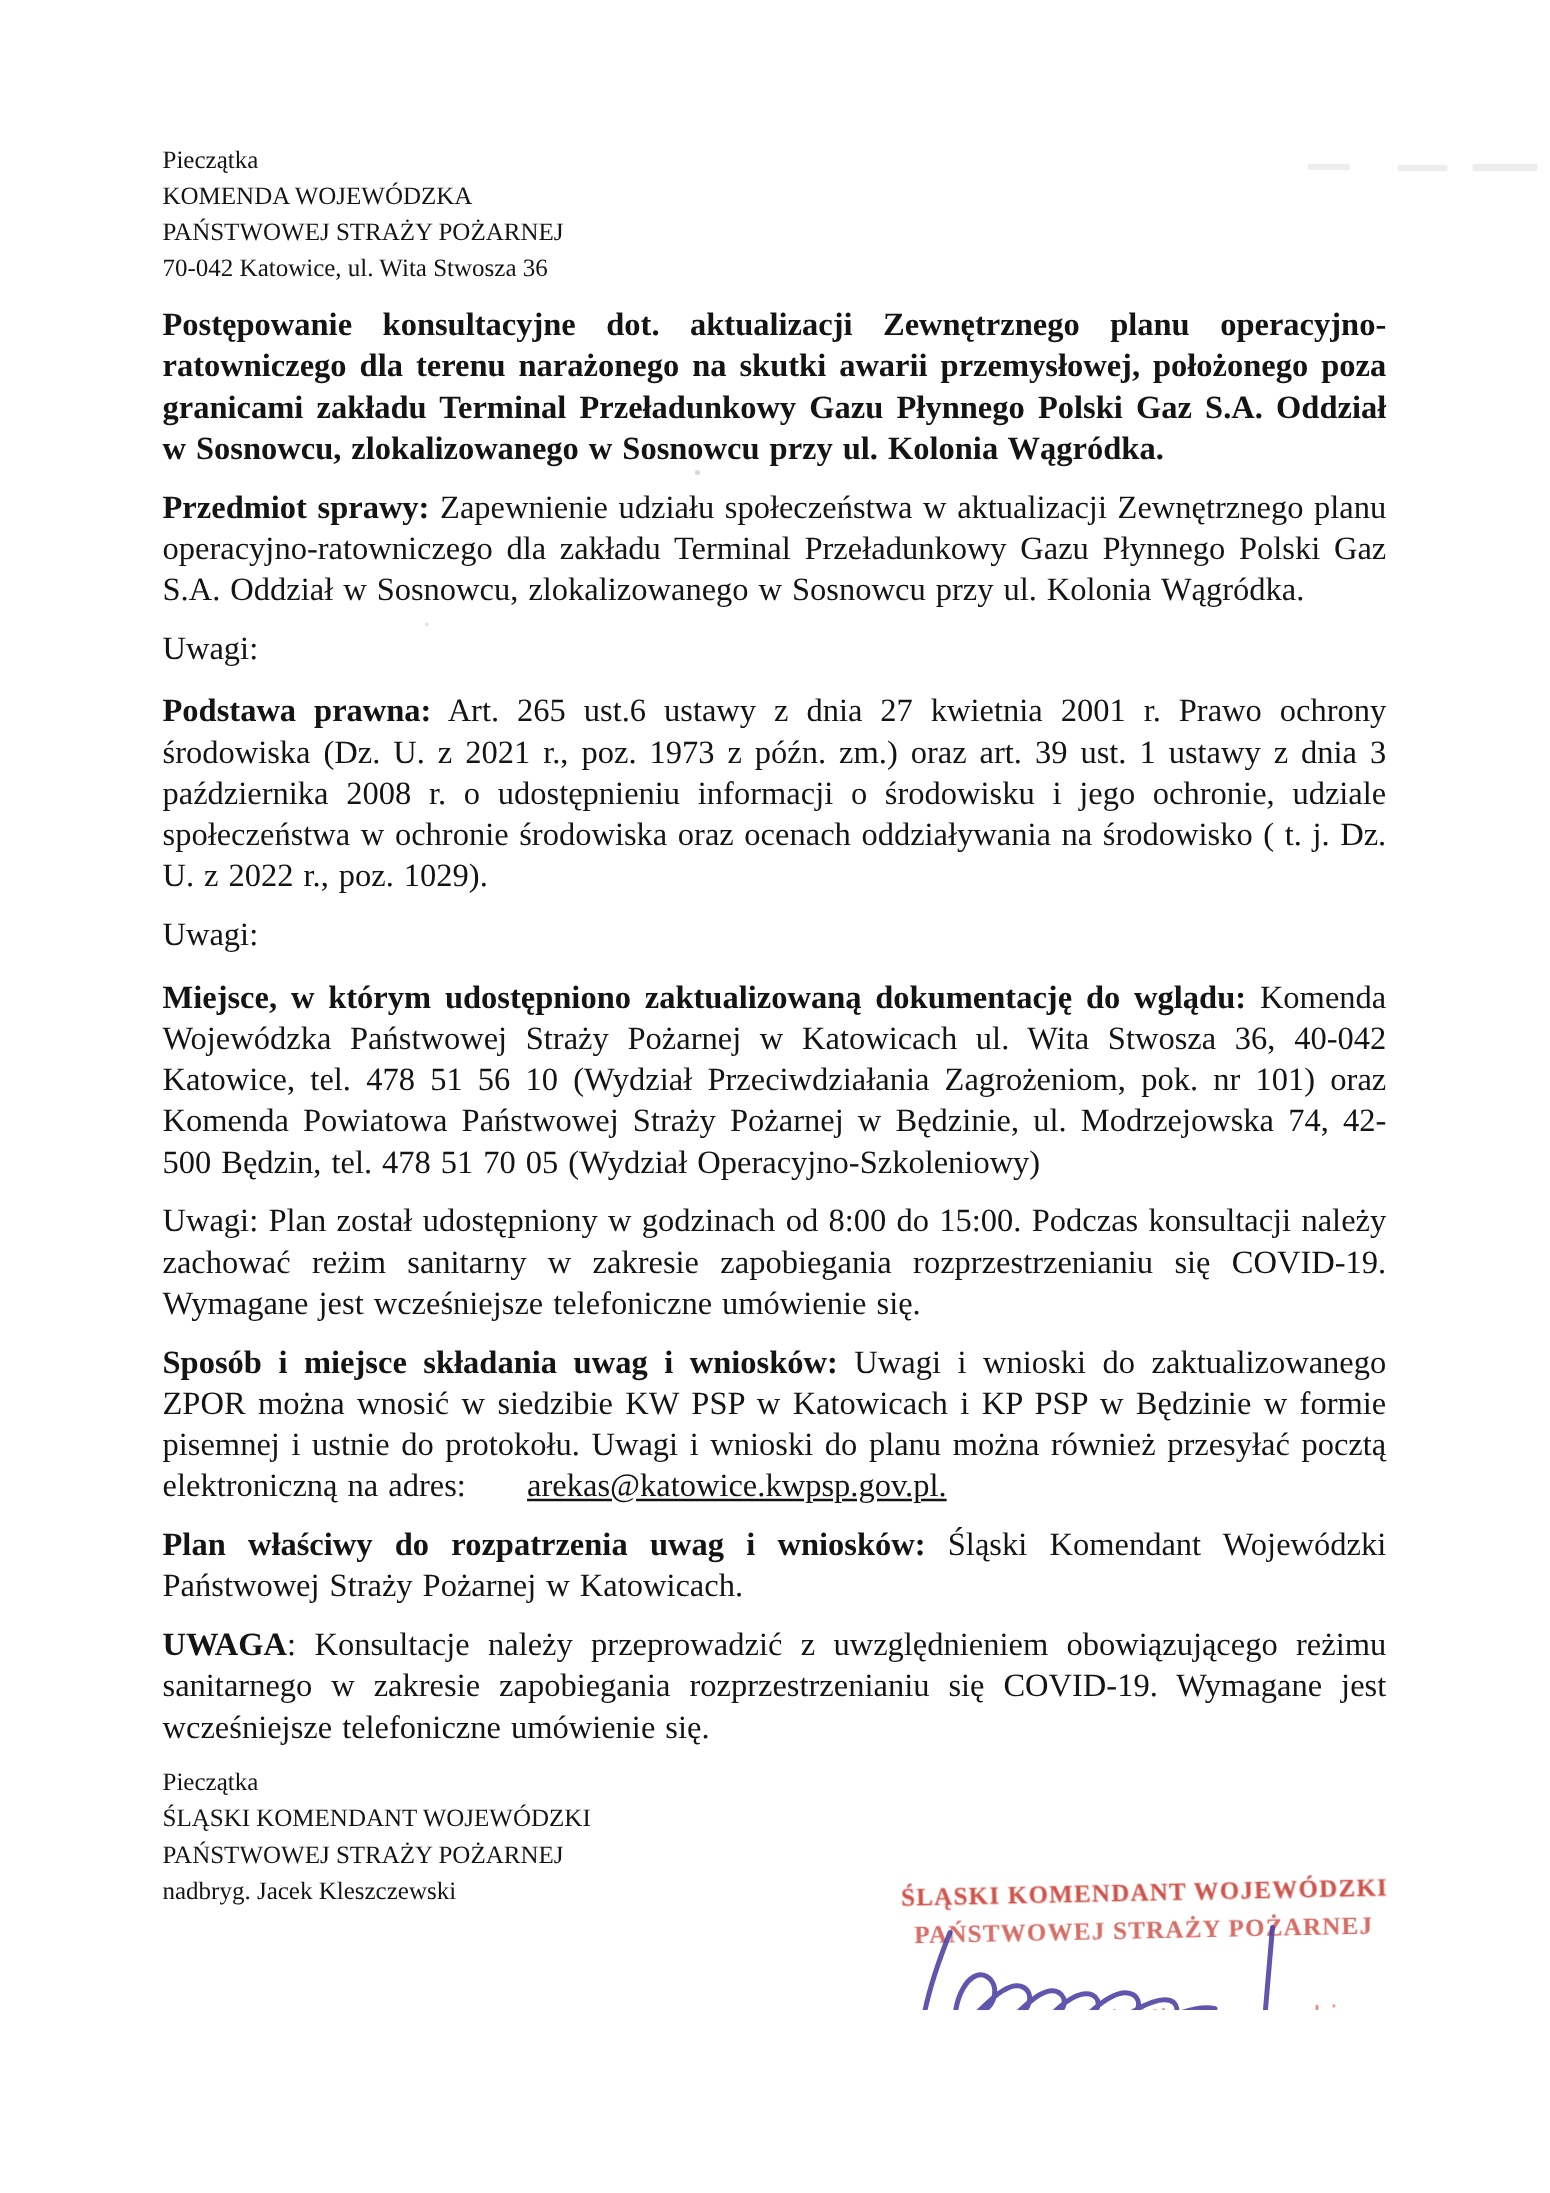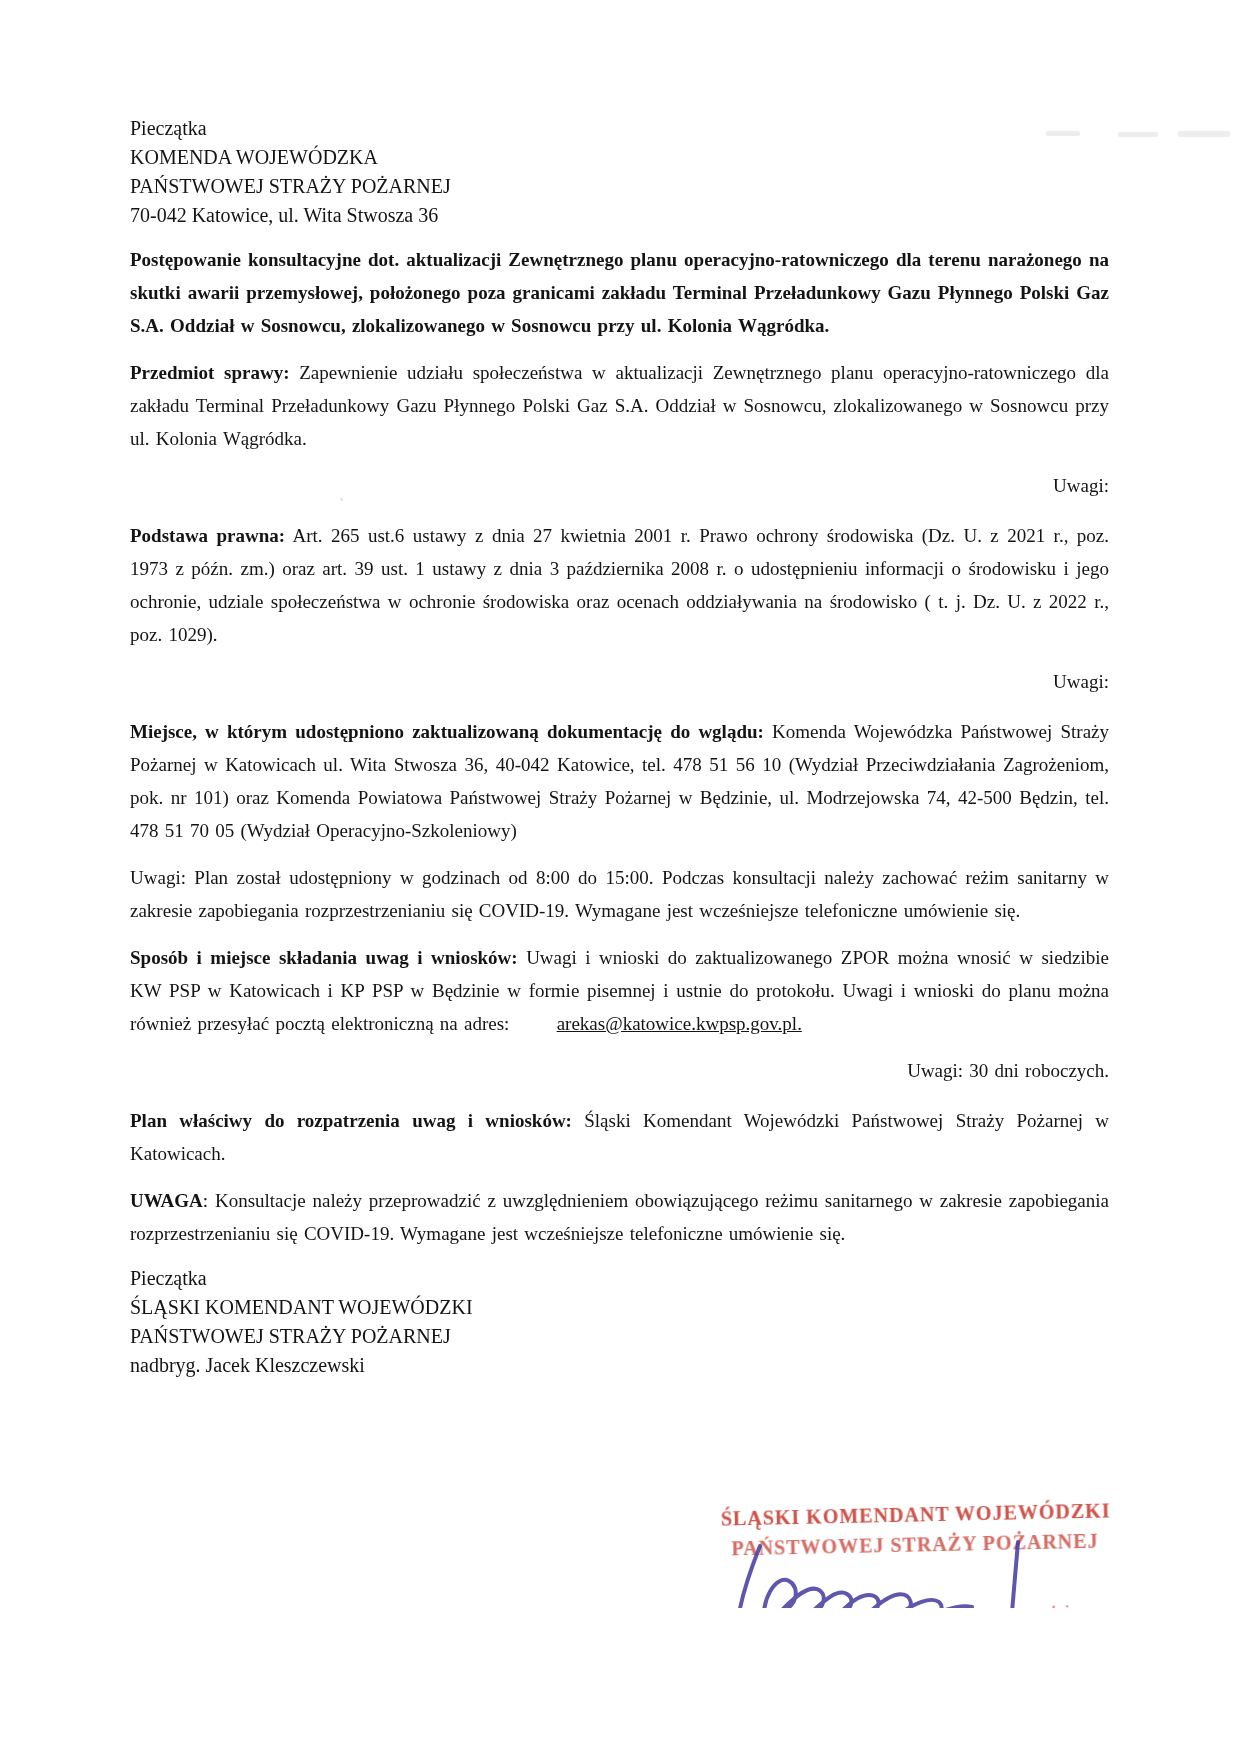--- a/index.html
+++ b/index.html
@@ -16,29 +16,29 @@
     position:absolute;
     left:130px;
     top:114px;
     width:979px;
   }
   
   .hdr { font-size:20px; line-height:29px; margin:0 0 13px 0; }
   .hdr div { white-space:nowrap; }
   
   .para {
-    font-size:19px;
+    font-size:26px;
     line-height:33px;
     text-align:justify;
     margin:0 0 14px 0;
     word-spacing:1.5px;
   }
   .para.bold { font-weight:bold; }
   .lead { font-weight:bold; }
-  .uwagi { margin-bottom:17px; text-align:right; }
+  .uwagi { margin-bottom:17px; text-align:left; }
   .email { text-decoration:underline;margin-left:41px; }
   
   .footer-block { font-size:20px; line-height:29px; margin-top:9px; }
   .footer-block div { white-space:nowrap; }
   
   .red-stamp {
     position:absolute;
     left:716px;
     top:1504px;
     width:352px;
@@ -113,21 +113,20 @@
 
     <p class="para uwagi">Uwagi:</p>
 
     <p class="para"><span class="lead">Miejsce, w którym udostępniono zaktualizowaną dokumentację do wglądu:</span><span> Komenda Wojewódzka Państwowej Straży Pożarnej w Katowicach ul. Wita Stwosza 36, 40-042 Katowice, tel. 478 51 56 10 (Wydział Przeciwdziałania Zagrożeniom, pok. nr 101) oraz Komenda Powiatowa Państwowej Straży Pożarnej w Będzinie, ul. Modrzejowska 74, 42-500 Będzin, tel. 478 51 70 05 (Wydział Operacyjno-Szkoleniowy)</span></p>
 
     <p class="para">Uwagi: Plan został udostępniony w godzinach od 8:00 do 15:00. Podczas konsultacji należy zachować reżim sanitarny w zakresie zapobiegania rozprzestrzenianiu się COVID-19. Wymagane jest wcześniejsze telefoniczne umówienie się.</p>
 
     <p class="para"><span class="lead">Sposób i miejsce składania uwag i wniosków:</span><span> Uwagi i wnioski do zaktualizowanego ZPOR można wnosić w siedzibie KW PSP w Katowicach i KP PSP w Będzinie w formie pisemnej i ustnie do protokołu. Uwagi i wnioski do planu można również przesyłać pocztą elektroniczną na adres: </span><span class="email">arekas@katowice.kwpsp.gov.pl.</span></p>
 
 
-    <p class="para uwagi">Uwagi: 30 dni roboczych.</p>
 
     <p class="para"><span class="lead">Plan właściwy do rozpatrzenia uwag i wniosków:</span><span> Śląski Komendant Wojewódzki Państwowej Straży Pożarnej w Katowicach.</span></p>
 
     <p class="para"><span class="lead">UWAGA</span><span>: Konsultacje należy przeprowadzić z uwzględnieniem obowiązującego reżimu sanitarnego w zakresie zapobiegania rozprzestrzenianiu się COVID-19. Wymagane jest wcześniejsze telefoniczne umówienie się.</span></p>
 
     <div class="footer-block">
       <div>Pieczątka</div>
       <div>ŚLĄSKI KOMENDANT WOJEWÓDZKI</div>
       <div>PAŃSTWOWEJ STRAŻY POŻARNEJ</div>
       <div>nadbryg. Jacek Kleszczewski</div>

